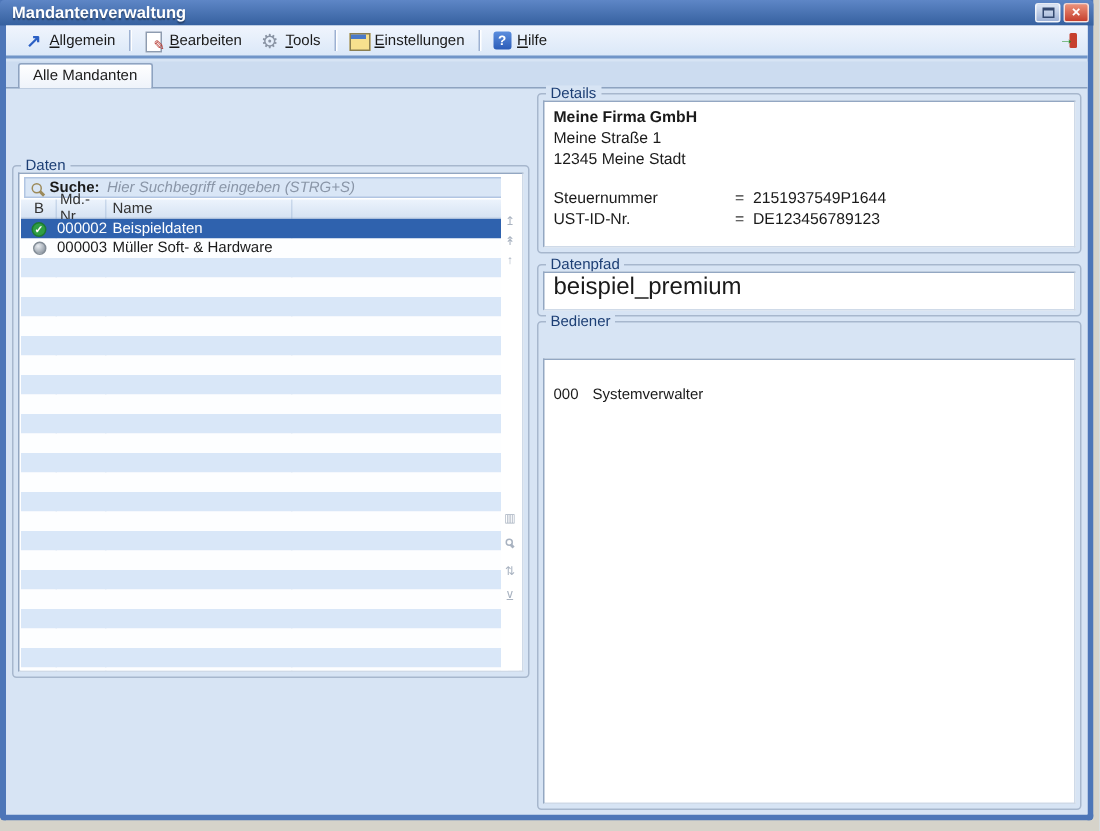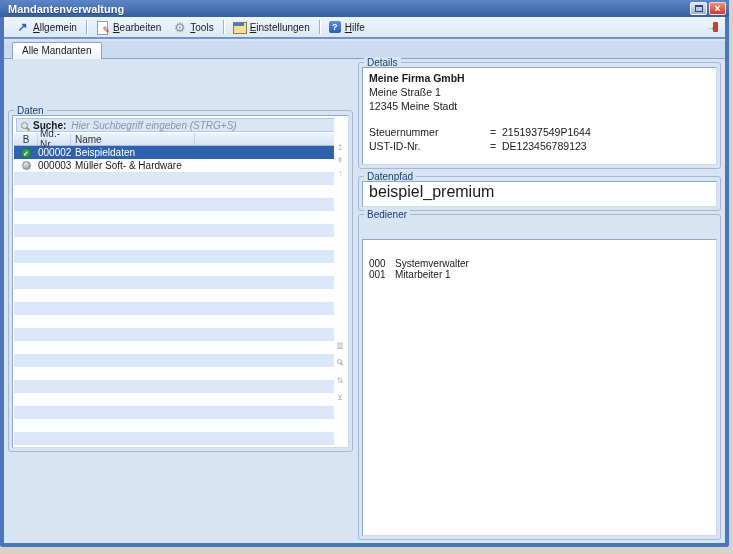--- a/index.html
+++ b/index.html
@@ -404,21 +404,17 @@
       </div>
     </div>
 
     <div class="fieldset" id="fs-bediener">
       <span class="flabel">Bediener</span>
       <div class="innerbox" id="bediener-list">
           <div class="b-row">
             <span class="bid">000</span>
             <span>Systemverwalter</span>
           </div>
-          <div class="b-row">
-            <span class="bid">001</span>
-            <span>Mitarbeiter 1</span>
-          </div>
         </div>
     </div>
 
   </div>
 </div>
 
 </body></html>

